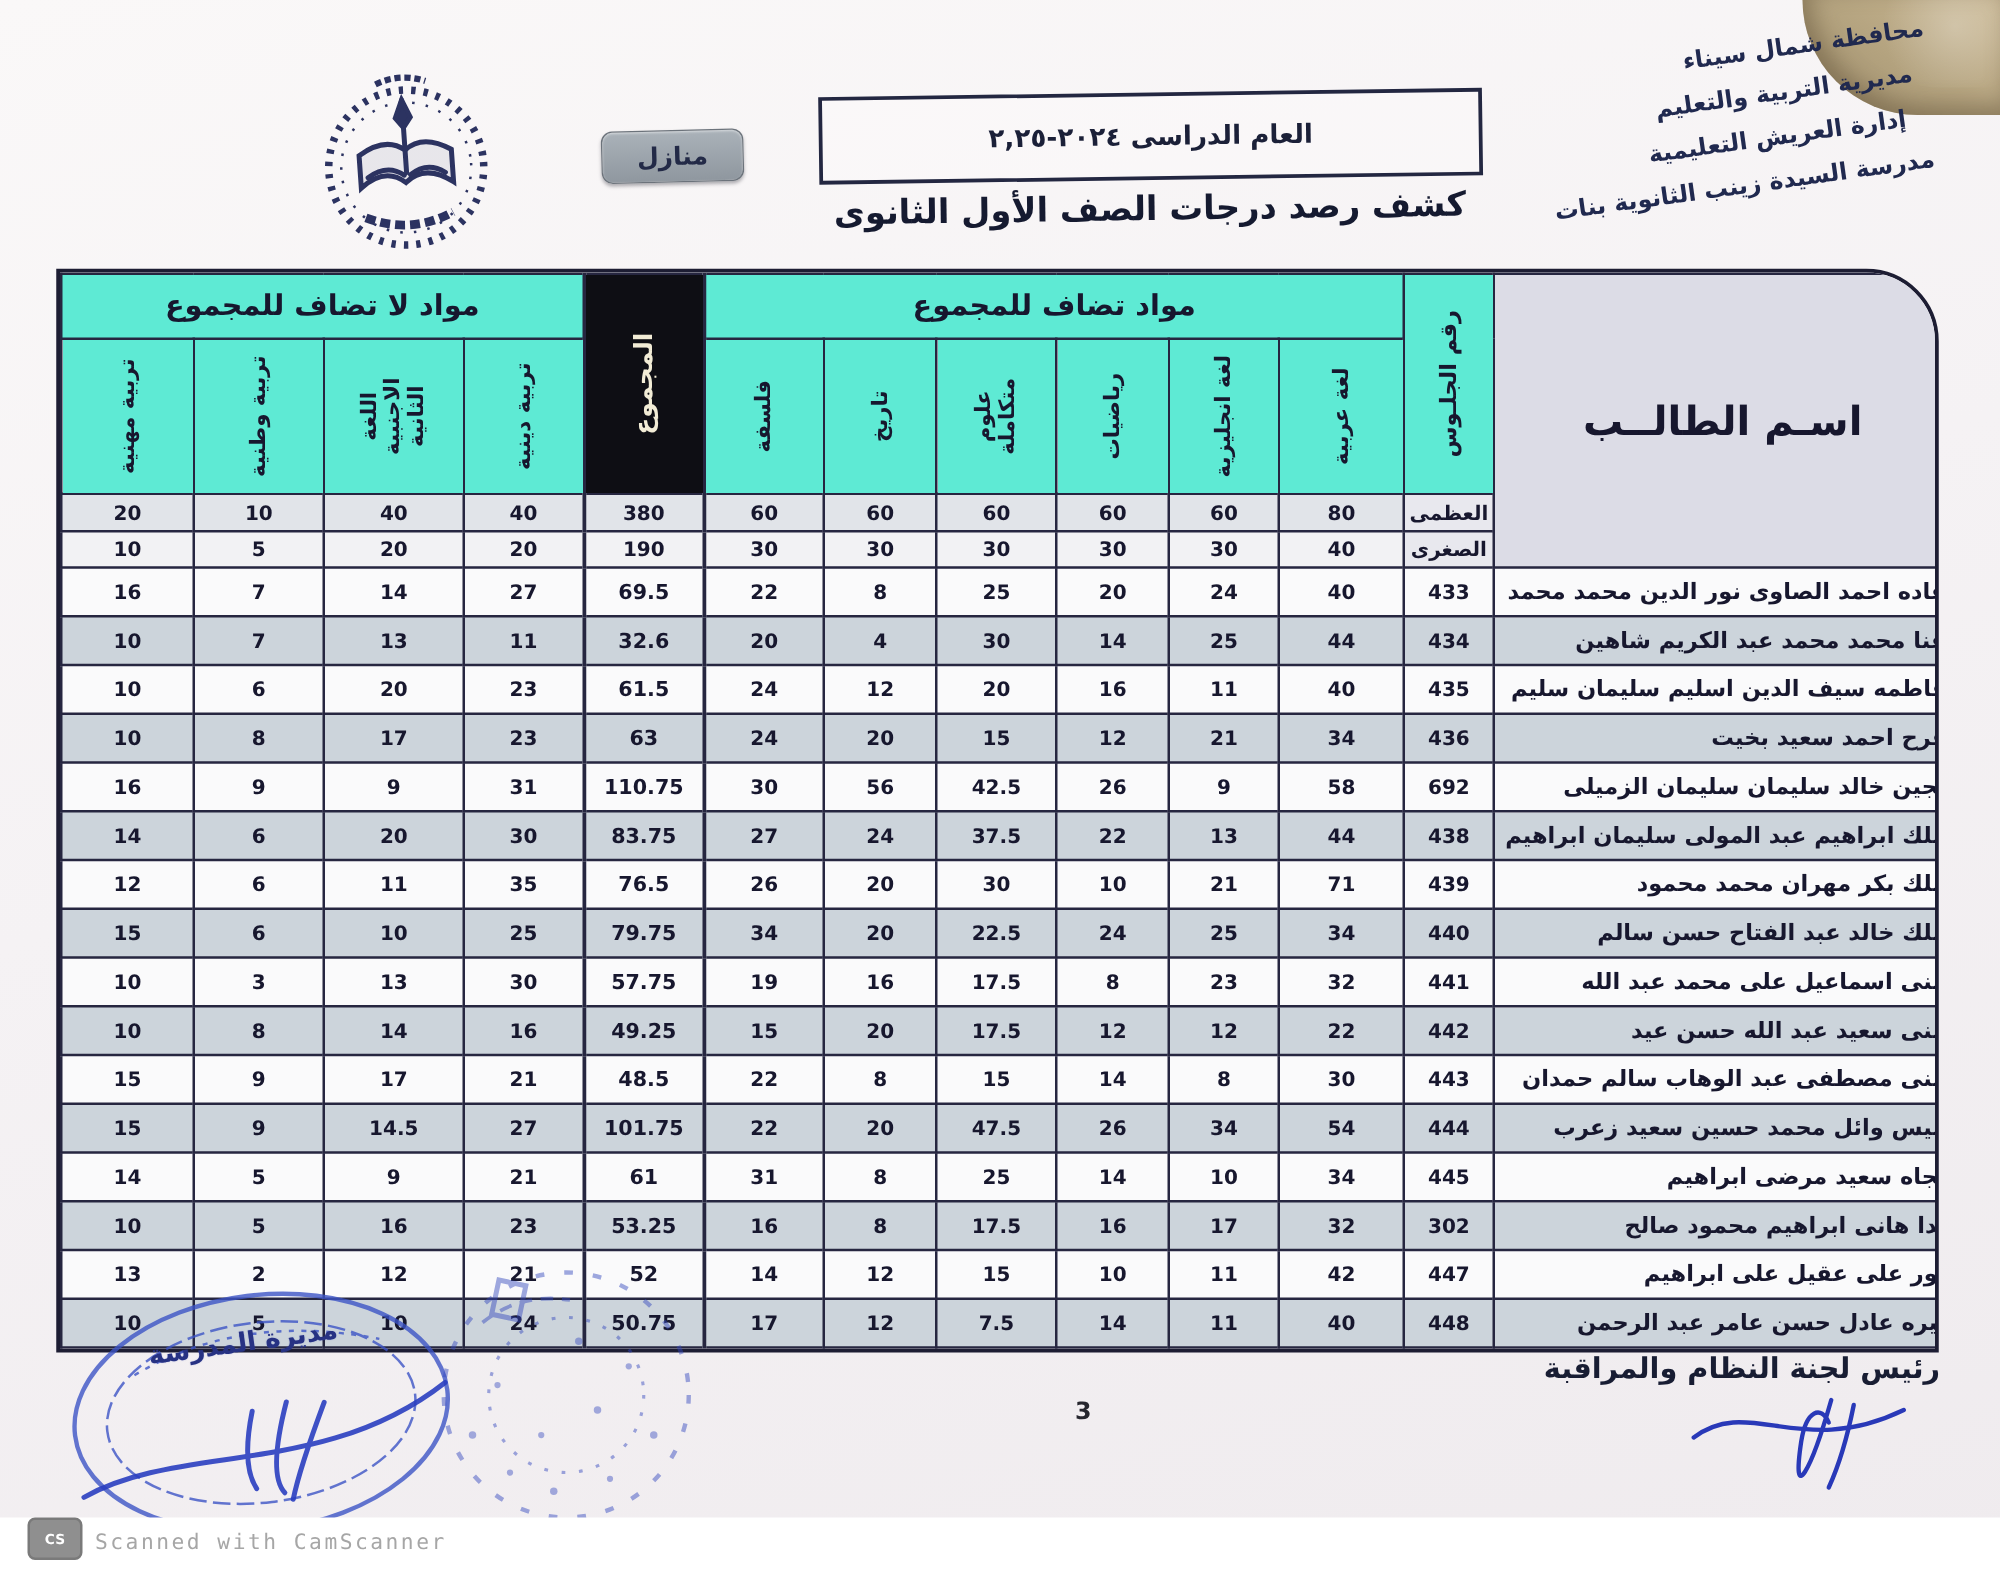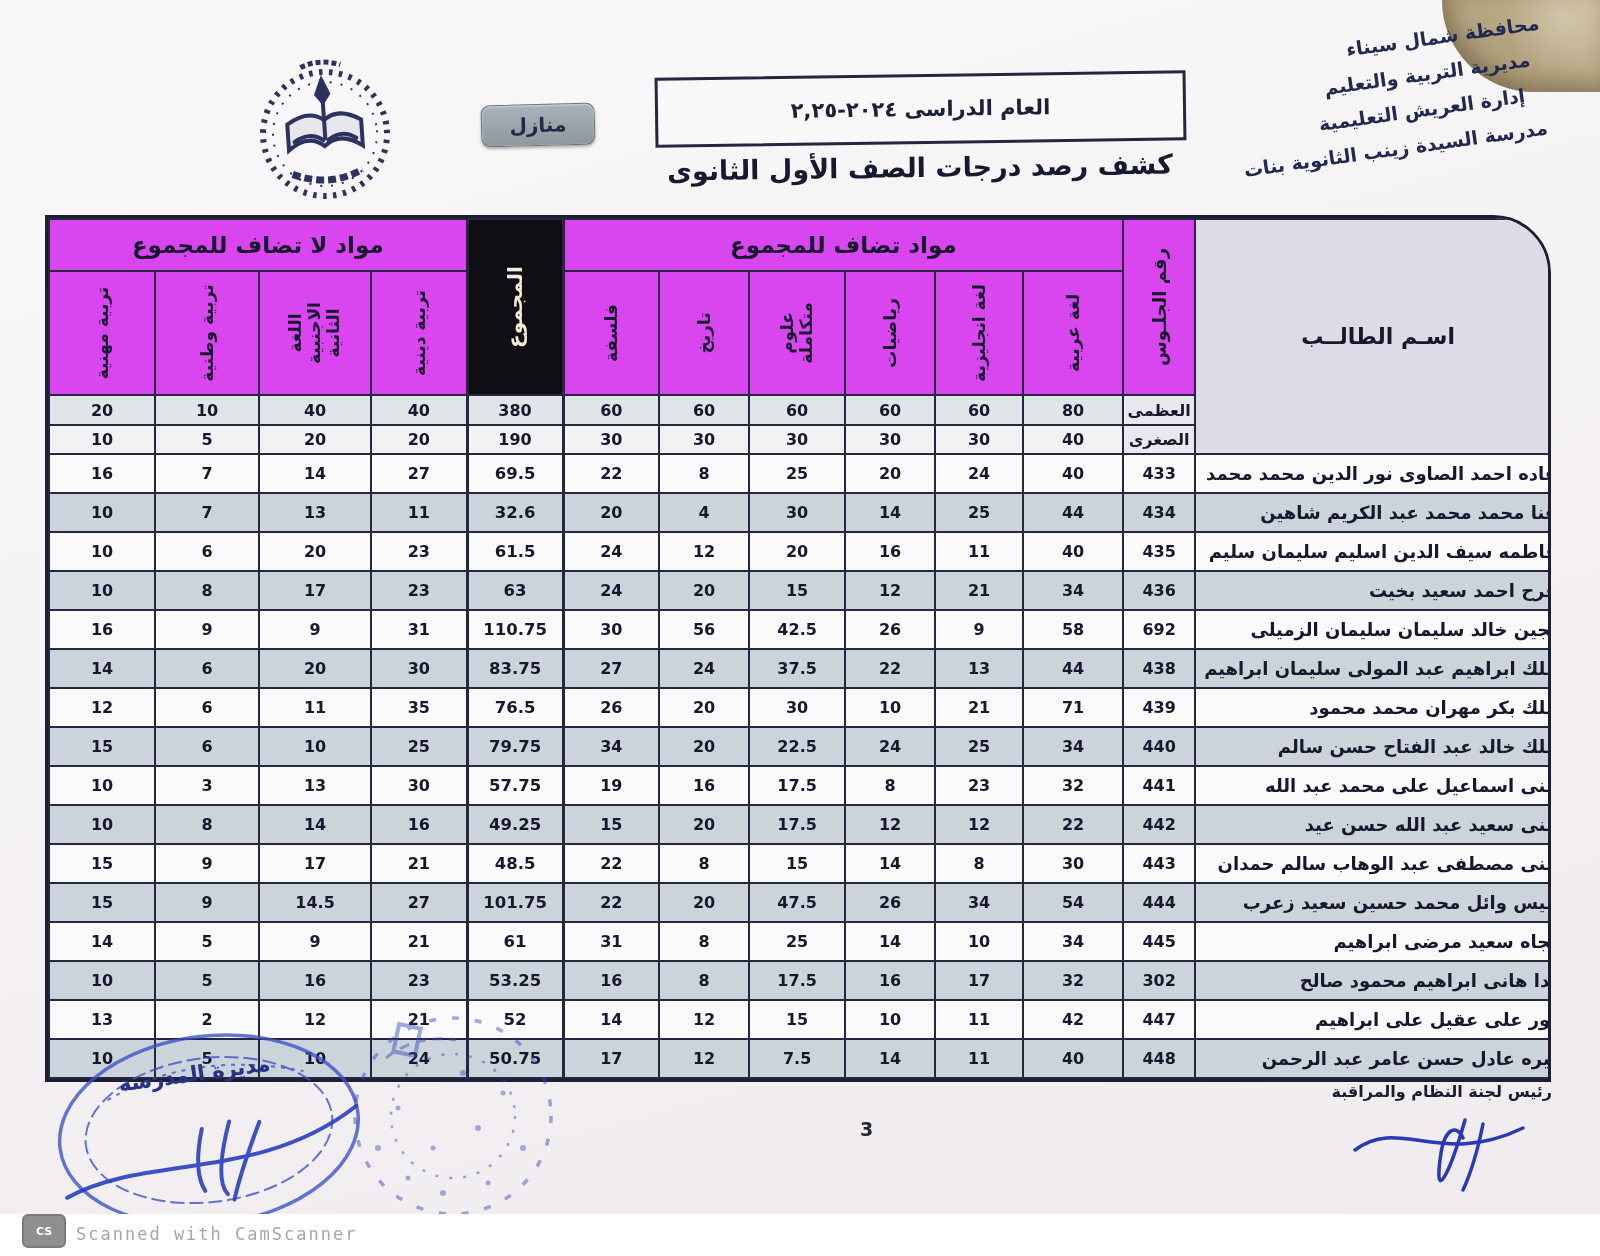--- a/index.html
+++ b/index.html
@@ -57,23 +57,23 @@
   
   .tbl-wrap{
     position:absolute;left:45px;top:215px;width:1500px;
     border:3px solid #1d1d33;border-top-right-radius:58px;
     overflow:hidden;background:#f7f6f8;
   }
   table{border-collapse:collapse;width:100%;table-layout:fixed;direction:rtl;}
   th,td{border:2px solid #262640;text-align:center;vertical-align:middle;color:#17172e;padding:0;}
   tr.h1{height:52px;} tr.h2{height:124px;} tr.rmax{height:30px;} tr.rmin{height:29px;}
   tbody tr{height:39px;}
-  thead th{background:#d946ef;font-weight:bold;}
+  thead th{background:#5eead4;font-weight:bold;}
   th.banner{font-size:23px;}
-  th.namehead{font-size:22px;letter-spacing:1px;background:#dcdce6;}
+  th.namehead{font-size:32px;letter-spacing:1px;background:#dcdce6;}
   th.rotcell{position:relative;}
   .rot{
     position:absolute;top:50%;right:50%;
     transform:translate(50%,-50%) rotate(-90deg);
     white-space:nowrap;font-size:17px;font-weight:bold;display:block;
   }
   .rot.w70{white-space:normal;width:74px;line-height:1.12;text-align:center;}
   .rot.w80{white-space:normal;width:82px;line-height:1.12;text-align:center;}
   th.totalhead{background:#0e0e14;}
   th.totalhead .rot{color:#f2ecd6;font-size:20px;}
@@ -82,21 +82,21 @@
   tr.rmin td{background:#f2f2f4;font-weight:bold;font-size:16px;}
   td.lbl{font-size:15px;font-weight:bold;background:#e8e8ee !important;}
   tbody td{font-weight:bold;font-size:16px;background:#fafafb;}
   tbody tr.shaded td{background:#ccd4db;}
   tbody td.name{text-align:right;padding-right:3px;font-size:18px;overflow:hidden;white-space:nowrap;}
   tbody td.total{font-size:16.5px;}
   td.totcol,th.totcol{border-left-width:3px;border-right-width:3px;}
   
   .committee{
     position:absolute;right:48px;top:1082px;direction:rtl;
-    font-weight:bold;font-size:16px;color:#181d33;
+    font-weight:bold;font-size:23px;color:#181d33;
   }
   .sig-b{position:absolute;left:1345px;top:1098px;width:190px;height:110px;}
   .page-num{position:absolute;left:860px;top:1118px;font-size:19px;font-weight:bold;color:#26262e;}
   .stamp-a{position:absolute;left:52px;top:1028px;width:315px;height:205px;transform:rotate(-7deg);}
   .stamp-a-label{
     position:absolute;left:118px;top:1062px;direction:rtl;
     font-weight:bold;font-size:21px;color:#273283;transform:rotate(-8deg);
     text-shadow:0 0 1px rgba(50,70,190,.4);
   }
   .stamp-b{position:absolute;left:338px;top:998px;width:230px;height:230px;opacity:.85;}

